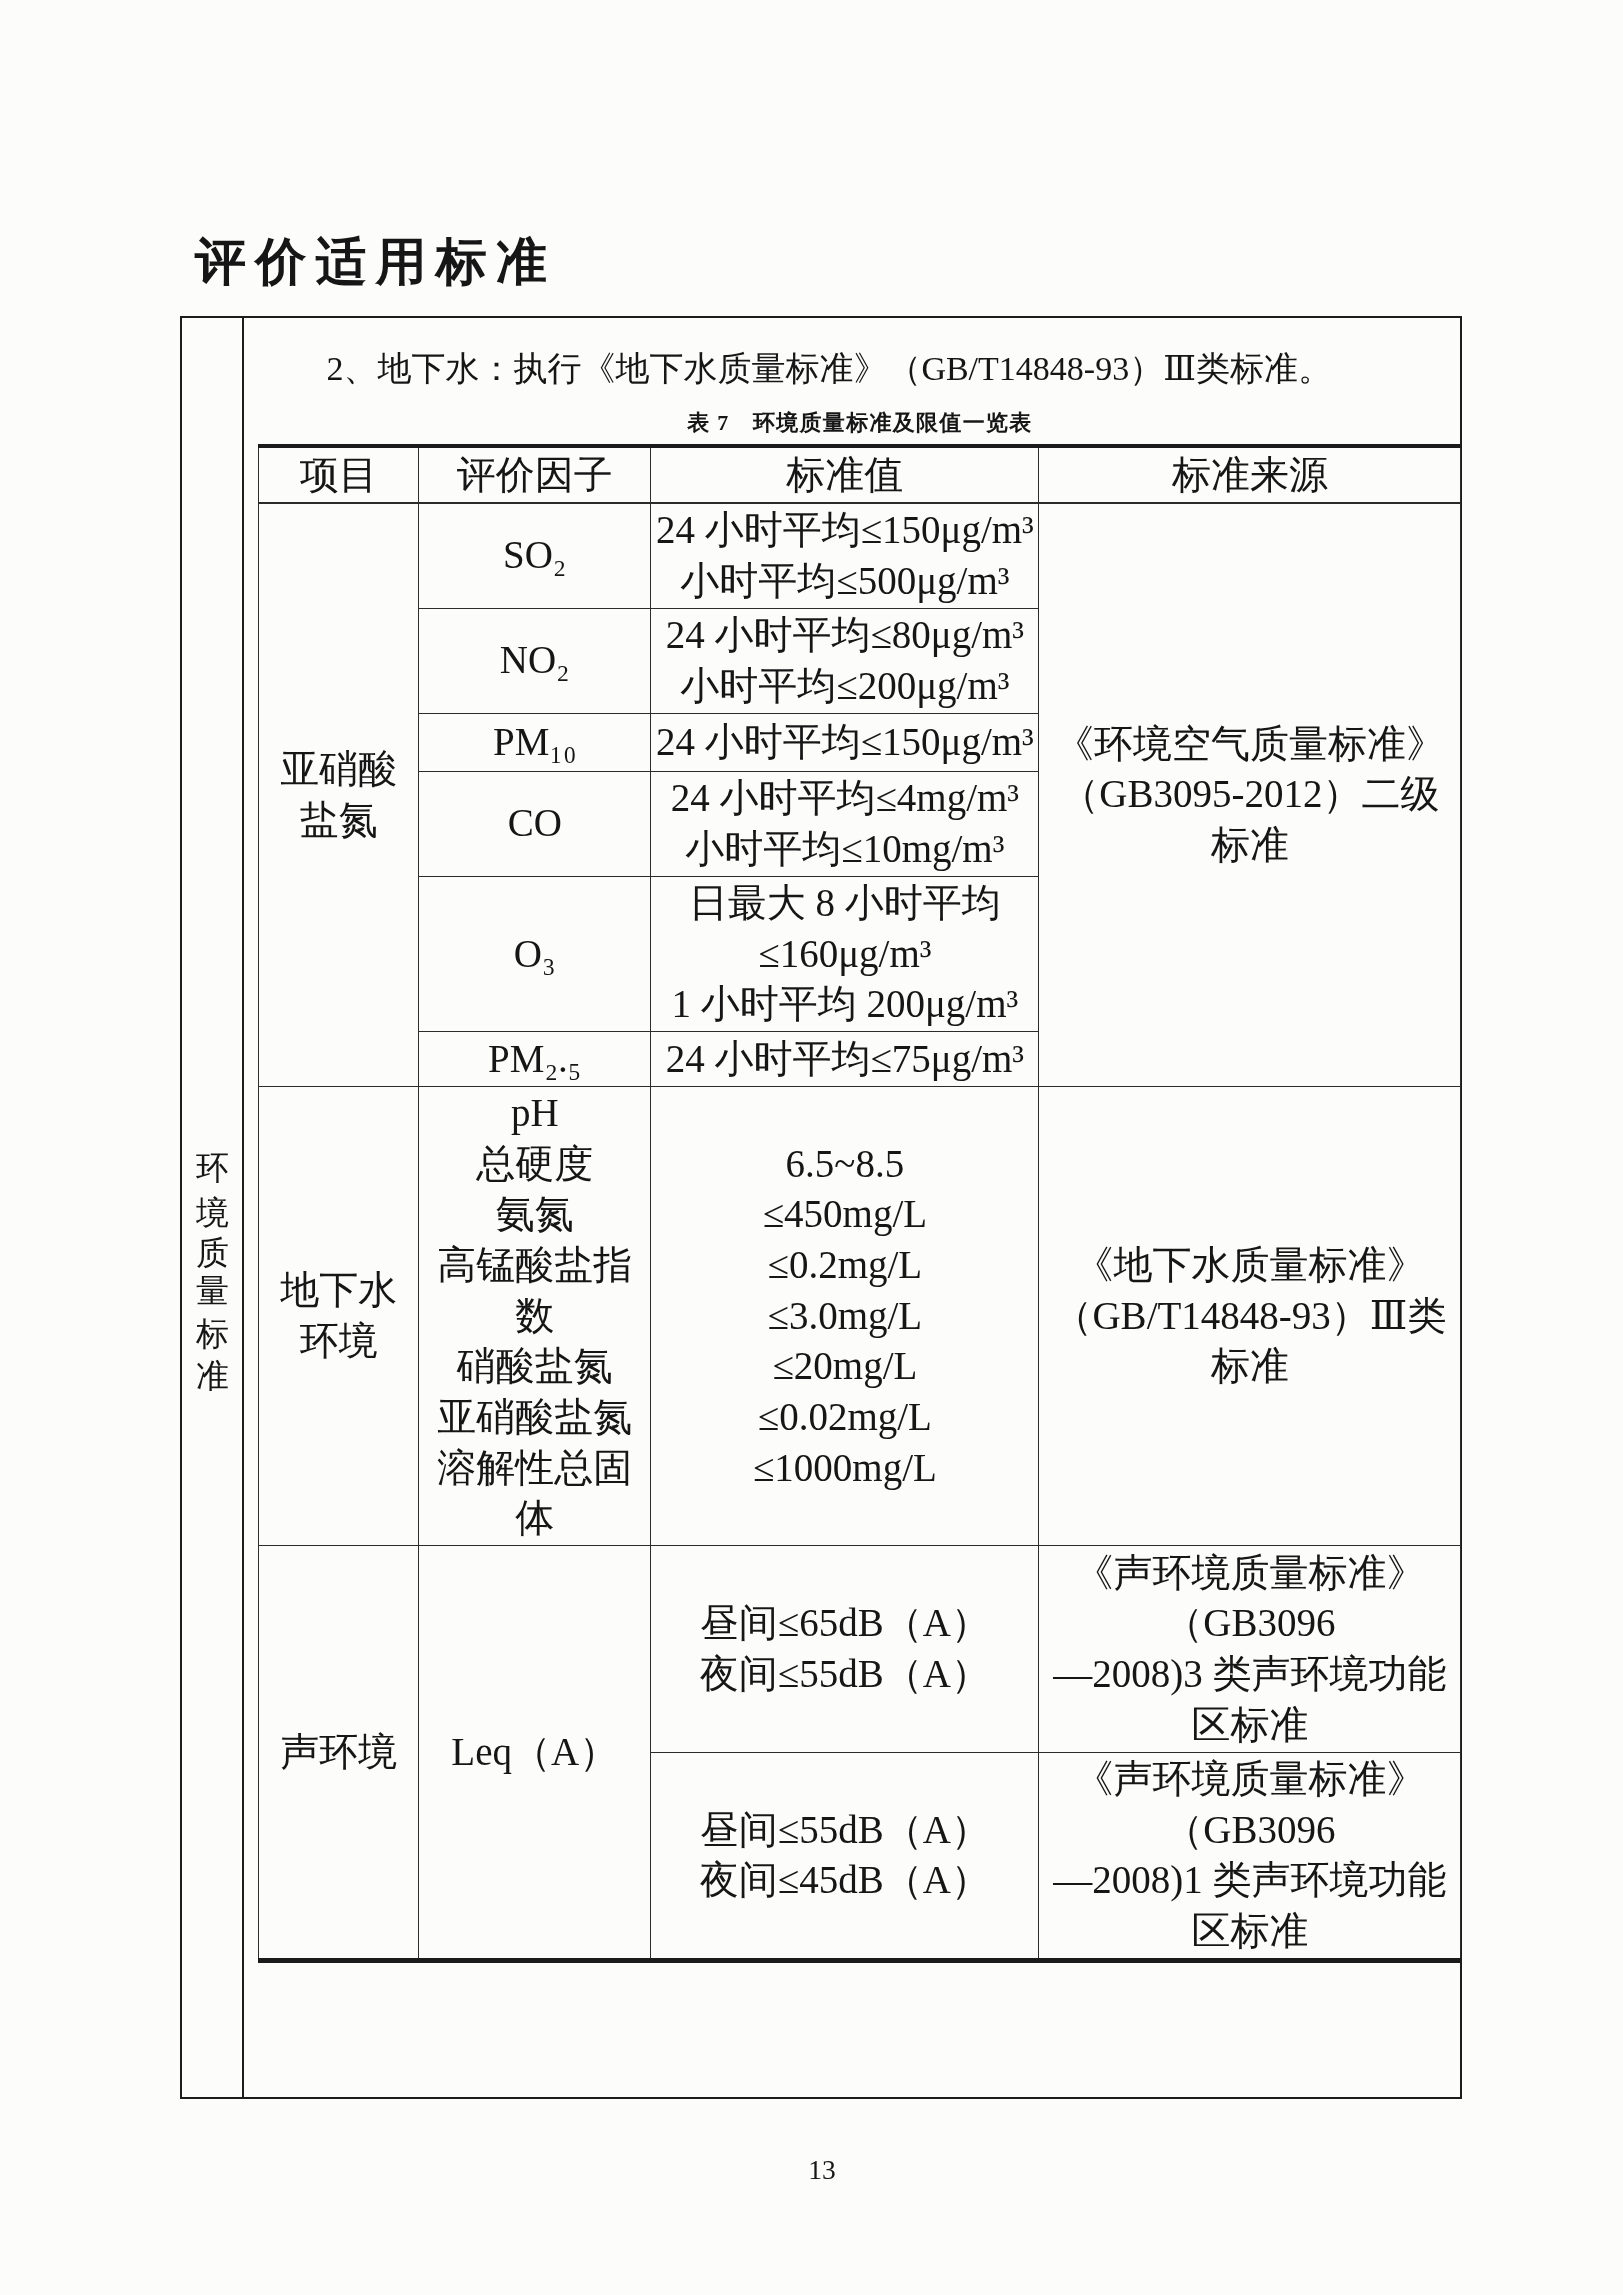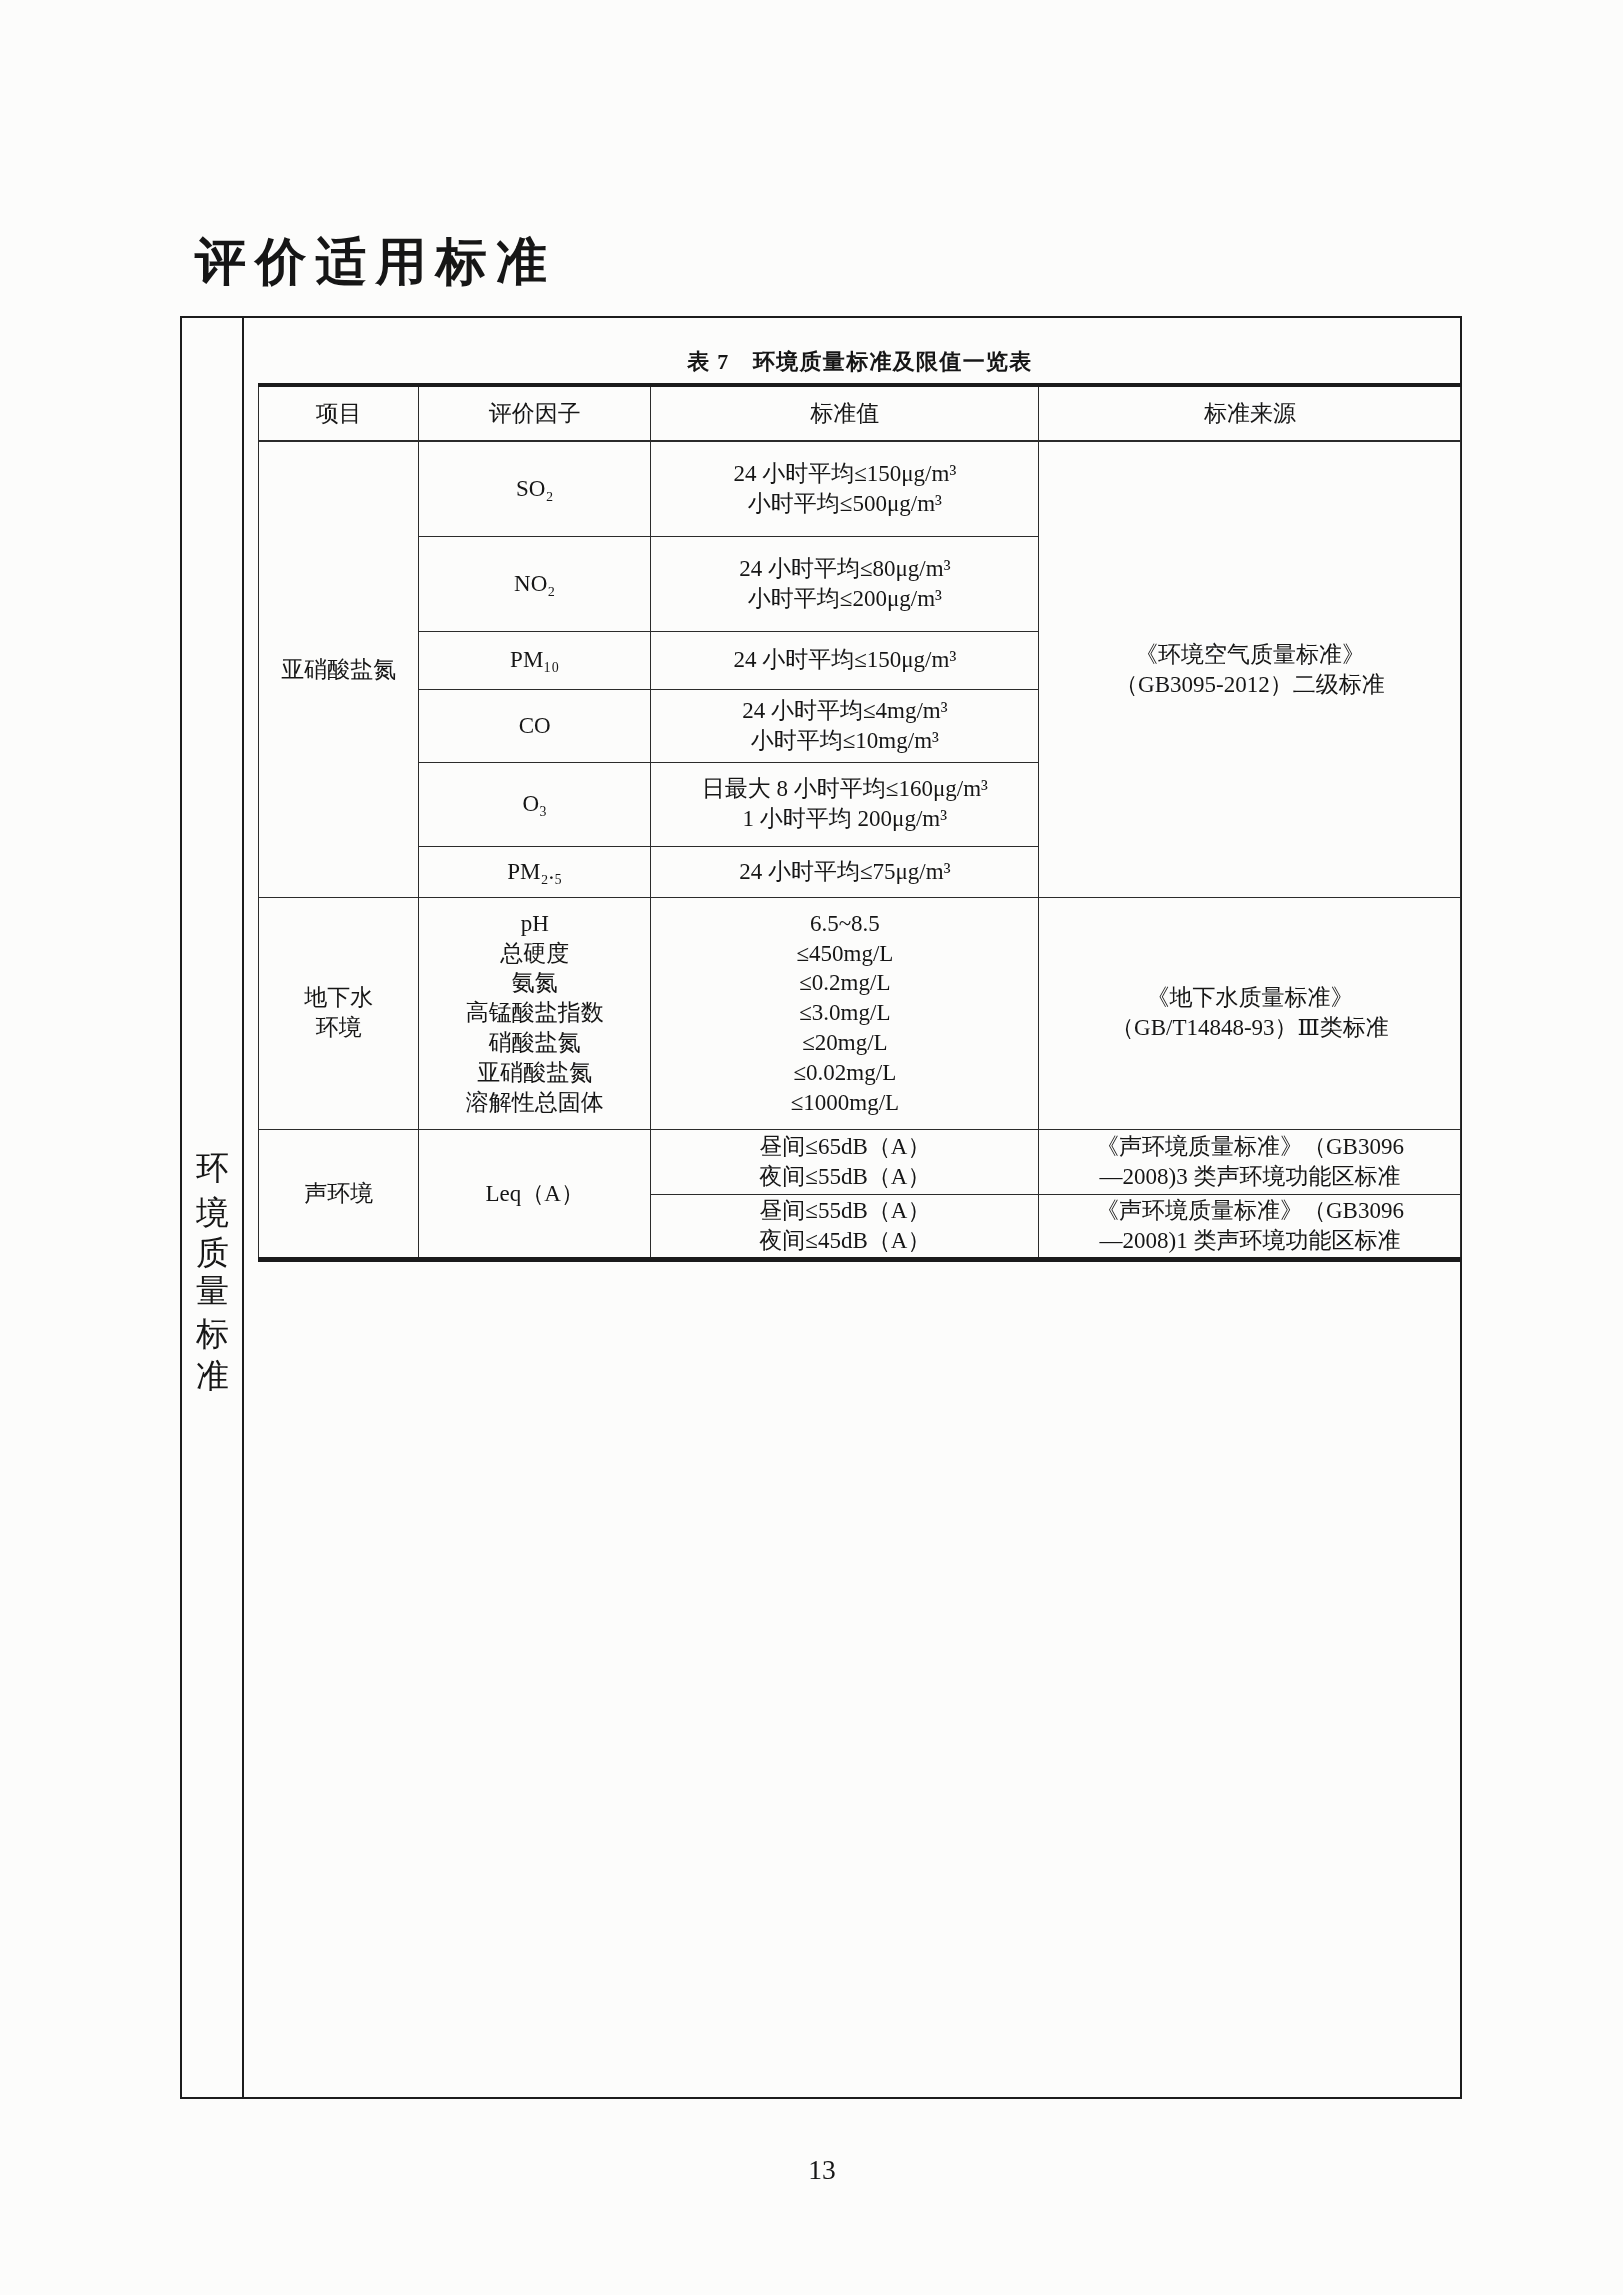--- a/index.html
+++ b/index.html
@@ -41,21 +41,21 @@
     width:1203px;
   }
   .tbl-caption{
     width:1203px;text-align:center;
     font-size:22px;font-weight:bold;
     margin:9.2px 0 6.5px 0;letter-spacing:1.3px;
   }
   table.std{
     width:1203px;border-collapse:collapse;table-layout:fixed;
     border-top:4.6px solid #1b1b1b;border-bottom:5.2px solid #1b1b1b;
-    font-size:23px;
+    font-size:39px;
   }
   table.std th,table.std td{
     border:1.3px solid #2b2b2b;
     text-align:center;vertical-align:middle;
     white-space:pre-line;line-height:1.3;
     padding:1.3px 3.9px;box-sizing:border-box;
     font-weight:normal;
   }
   table.std th{border-bottom:2px solid #2b2b2b;}
   td.tight{line-height:1.16;}
@@ -82,20 +82,21 @@
   <div class="doc-title">评价适用标准</div>
 
   <div class="doc-box">
 
     <div class="sidebar">
       <span class="sidebar-text">环境质量标准</span>
     </div>
 
     <div class="content">
 
+      <p class="para">2、地下水：执行《地下水质量标准》（GB/T14848-93）Ⅲ类标准。</p>
 
       <div class="tbl-caption">表 7　环境质量标准及限值一览表</div>
 
       <table class="std">
         <colgroup>
           <col style="width:13.3%">
           <col style="width:19.3%">
           <col style="width:32.3%">
           <col style="width:35.1%">
         </colgroup>

